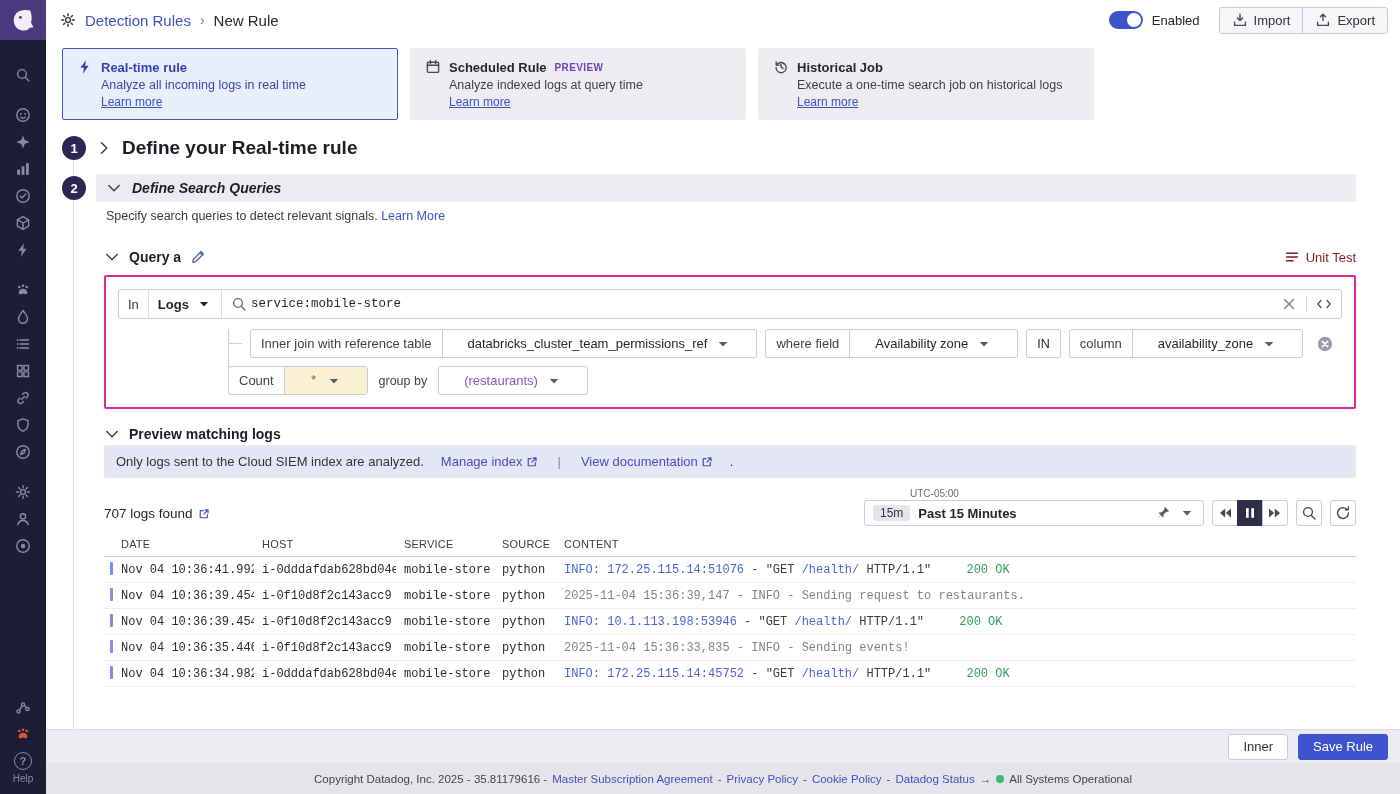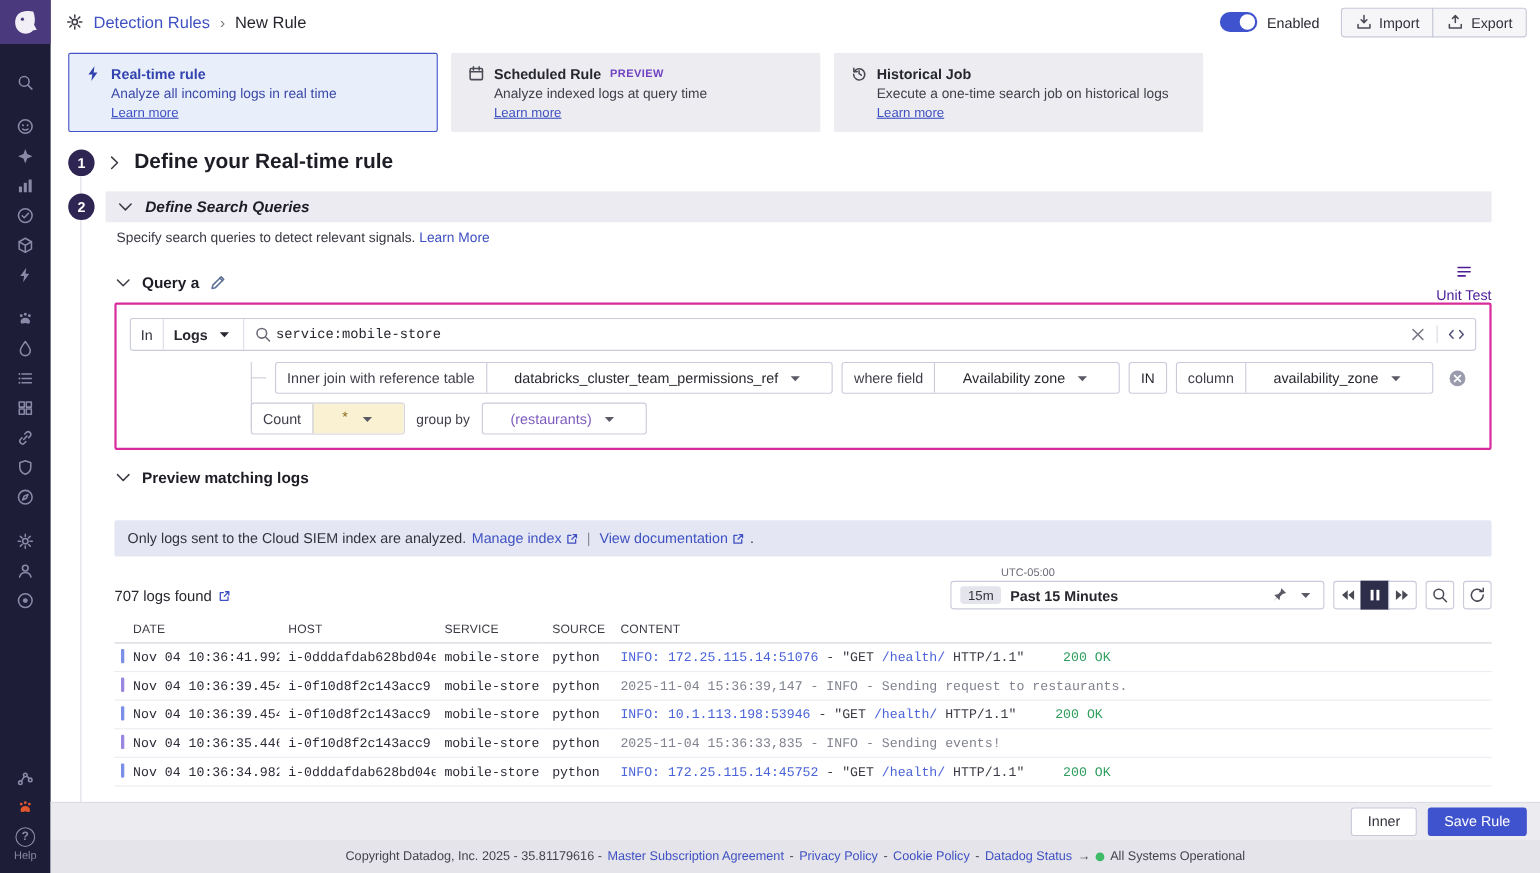--- a/index.html
+++ b/index.html
@@ -65,21 +65,21 @@
   .step2{margin-top:14px;}
   .step2-band{flex:1;height:28px;background:#ebebf1;display:flex;align-items:center;gap:10px;padding:0 10px;}
   .step2-band h2{font-size:14px;font-weight:bold;color:#1d1d26;font-style:italic;}
   .step2-sub{margin:7px 0 0 44px;font-size:12.5px;color:#3a3a44;position:relative;}
   .step2-sub a{color:#3f51c2;}
 
   
   .query-head{margin:20px 0 0 42px;display:flex;align-items:center;gap:9px;height:28px;position:relative;}
   .query-head .qname{font-size:14px;font-weight:bold;color:#1d1d26;}
   .query-head .pencil{color:#5c6f96;cursor:pointer;}
-  .unit-test{margin-left:auto;display:flex;align-items:center;gap:6px;color:#4c1d95;cursor:pointer;font-size:13px;flex-direction:column;}
+  .unit-test{margin-left:auto;display:flex;align-items:center;gap:6px;color:#7f1d1d;cursor:pointer;font-size:13px;}
   .query-box{margin:4px 0 0 42px;border:2px solid #d92a9c;border-radius:2px;background:#fff;padding:12px;position:relative;}
   .search-bar{height:30px;border:1px solid #c9cbdb;border-radius:3px;display:flex;align-items:center;background:#fff;}
   .seg{display:flex;align-items:center;height:100%;padding:0 9px;border-right:1px solid #dcdde6;color:#33333d;}
   .seg.dd{gap:7px;cursor:pointer;font-weight:bold;color:#26262e;}
   .search-bar .mag{color:#6a6a76;margin:0 4px 0 9px;}
   .search-bar .qtext{font-family:"Liberation Mono","DejaVu Sans Mono",monospace;font-size:12.5px;color:#26262e;}
   .search-bar .right{margin-left:auto;display:flex;align-items:center;gap:9px;padding-right:9px;}
   .search-bar .x{color:#7a7a88;cursor:pointer;}
   .vsep{width:1px;height:16px;background:#d8d8e2;}
   .codeic{color:#53537a;cursor:pointer;}
@@ -95,21 +95,21 @@
   .grp .sel .caret{color:#5a5a66;}
   .op-in{height:29px;border:1px solid #c9cbdb;border-radius:3px;display:flex;align-items:center;padding:0 10px;background:#fff;font-size:12.5px;color:#26262e;}
   .rm{color:#9a9cae;cursor:pointer;margin-left:6px;}
   .sel.star{background:#faf1d2;color:#8a6d1f;font-family:"Liberation Mono","DejaVu Sans Mono",monospace;}
   .groupby-lbl{font-size:12.5px;color:#3f3f4a;margin:0 3px;}
   .sel.everything{border-left:none;color:#7d5bbe;}
 
   
   .preview-head{margin:14px 0 0 42px;display:flex;align-items:center;gap:9px;height:22px;position:relative;}
   .preview-head h3{font-size:14px;font-weight:bold;color:#1d1d26;}
-  .banner{margin:28px 0 0 42px;background:#e4e7f3;padding:9px 12px;font-size:13px;color:#33333d;display:flex;align-items:flex-start;gap:5px;position:relative;border-radius:2px;}
+  .banner{margin:0 0 0 42px;background:#e4e7f3;padding:9px 12px;font-size:13px;color:#33333d;display:flex;align-items:flex-start;gap:17px;position:relative;border-radius:2px;}
   .banner a{color:#3f51c2;display:inline-flex;align-items:center;gap:3px;}
   .banner .div{color:#8a8a96;margin:0 3px;}
   .banner .ext{color:#3f51c2;}
 
   .logsbar{display:flex;align-items:flex-end;margin:10px 0 0 42px;position:relative;}
   .logs-found{display:flex;align-items:center;gap:5px;font-size:13.5px;color:#26262e;margin-bottom:5px;}
   .logs-found .ext{color:#3f51c2;cursor:pointer;}
   .logsbar .right{margin-left:auto;display:flex;align-items:flex-end;gap:8px;}
   .time-cluster{display:flex;flex-direction:column;}
   .tz{font-size:10px;color:#6a6a76;margin:0 0 1px 46px;}

